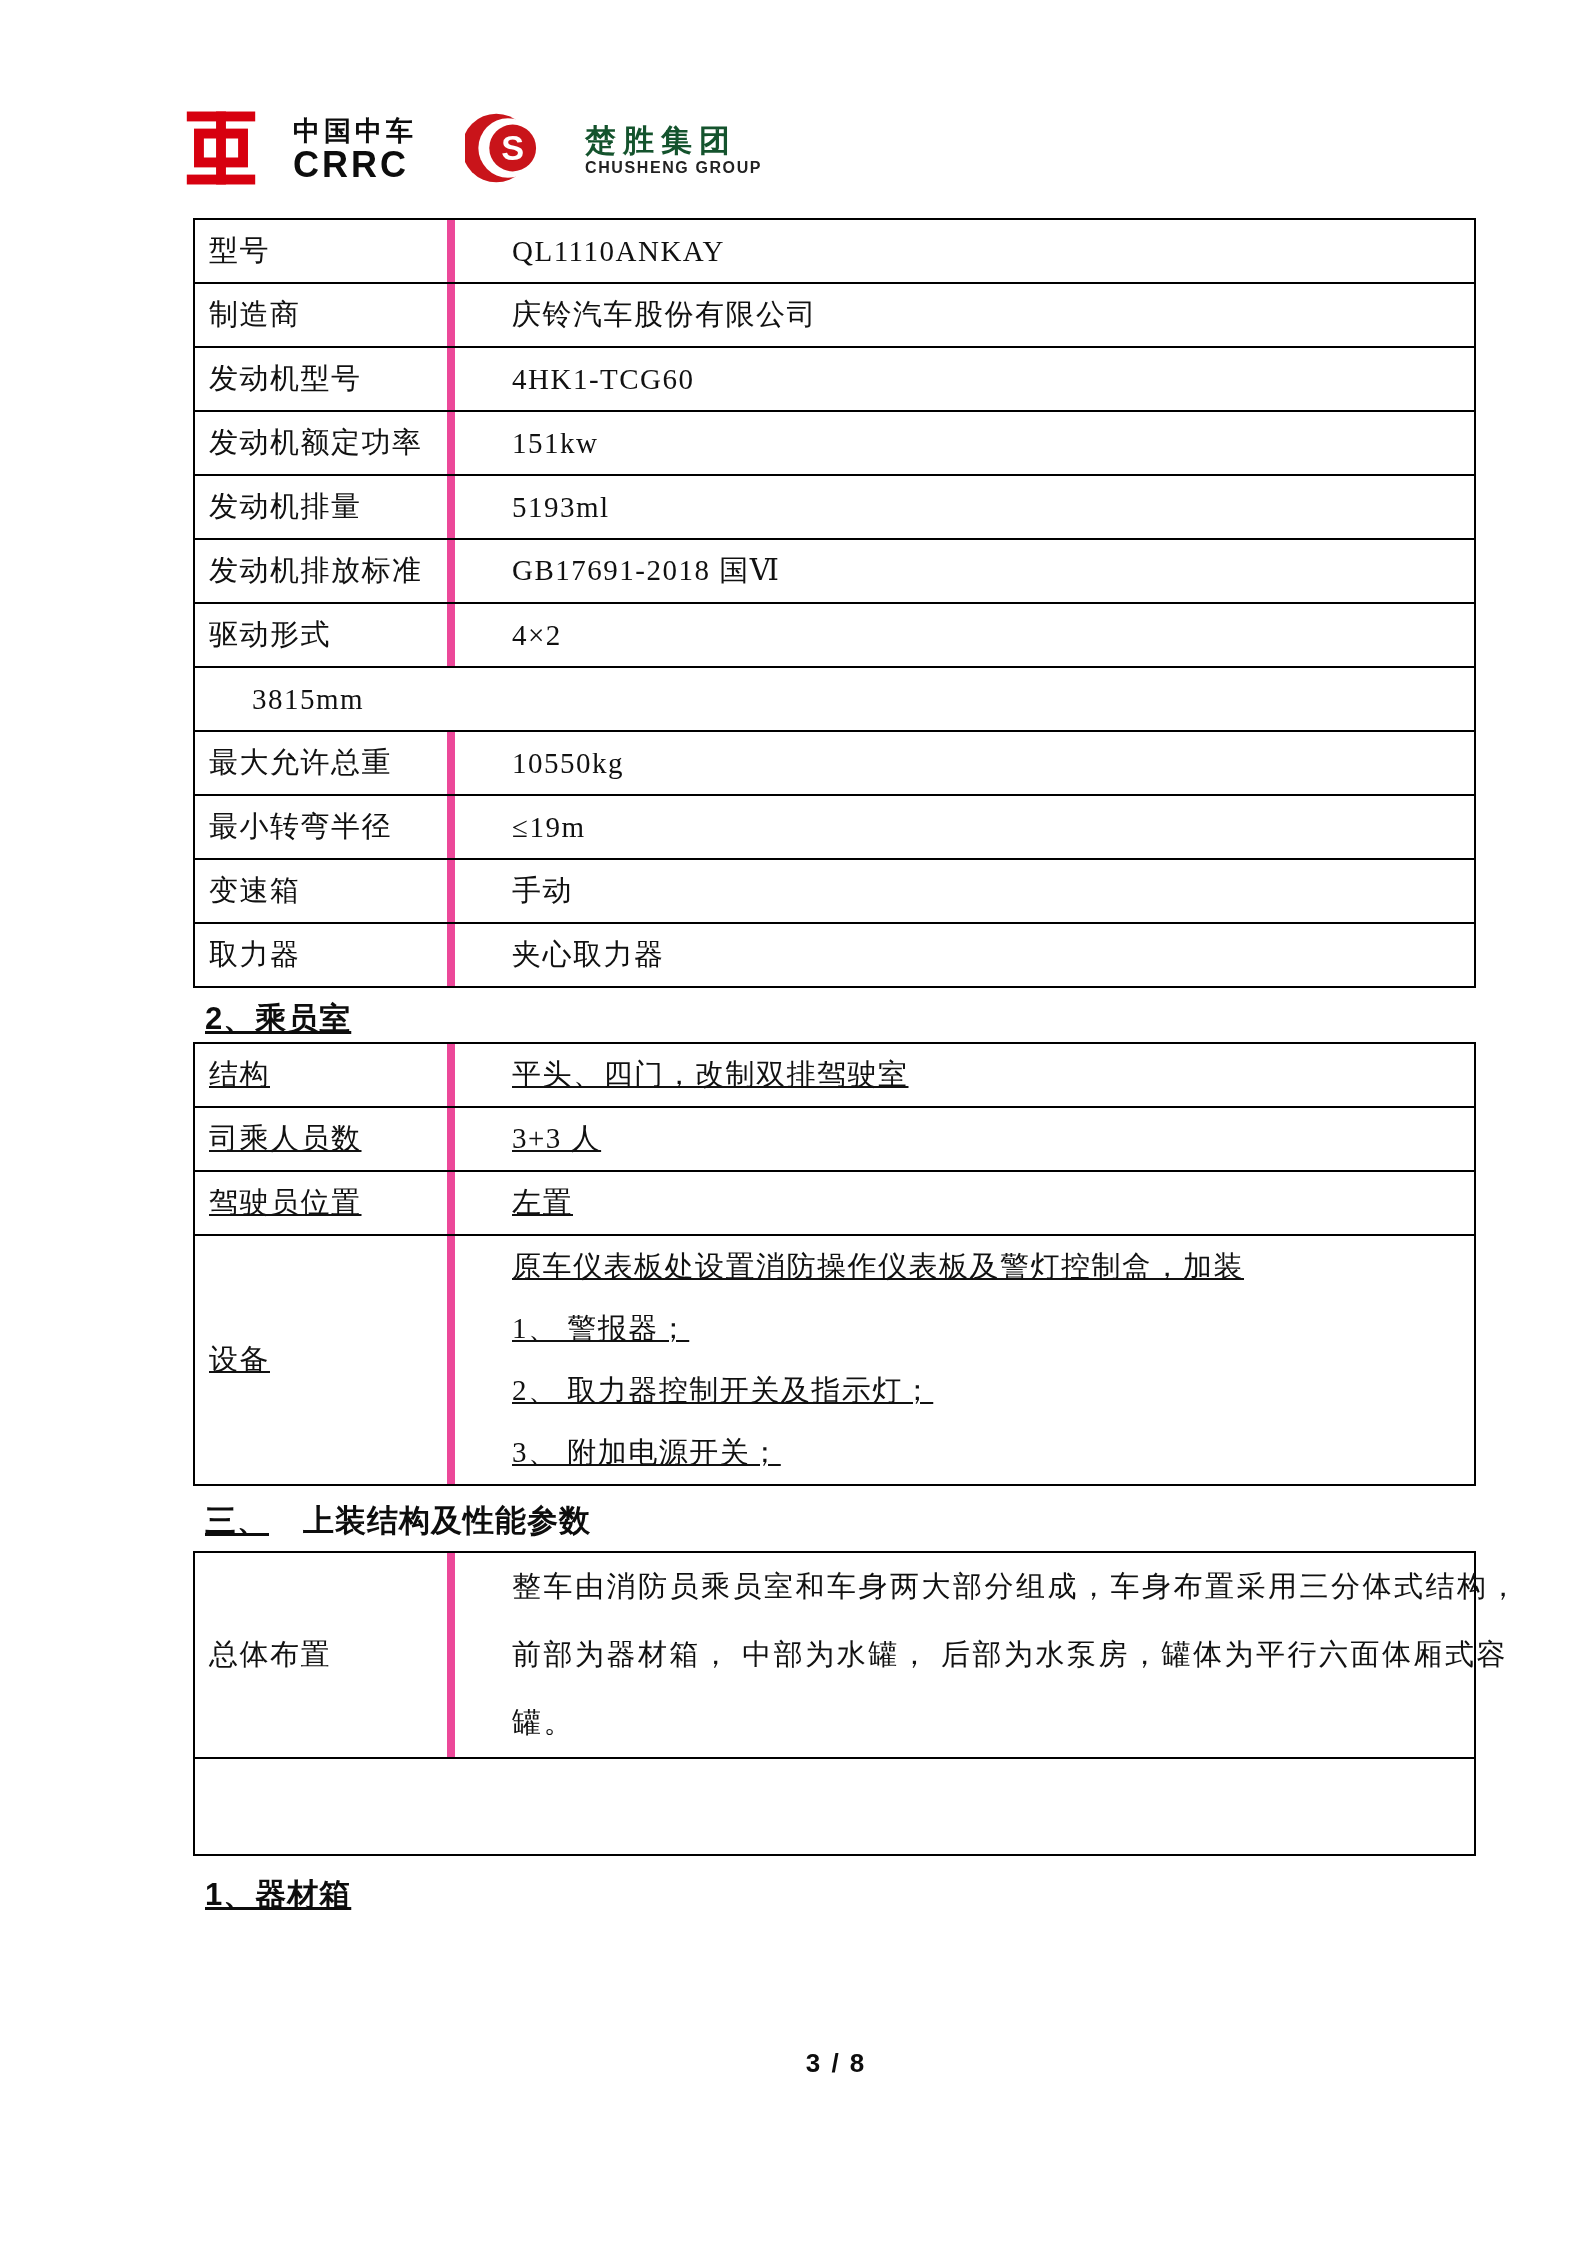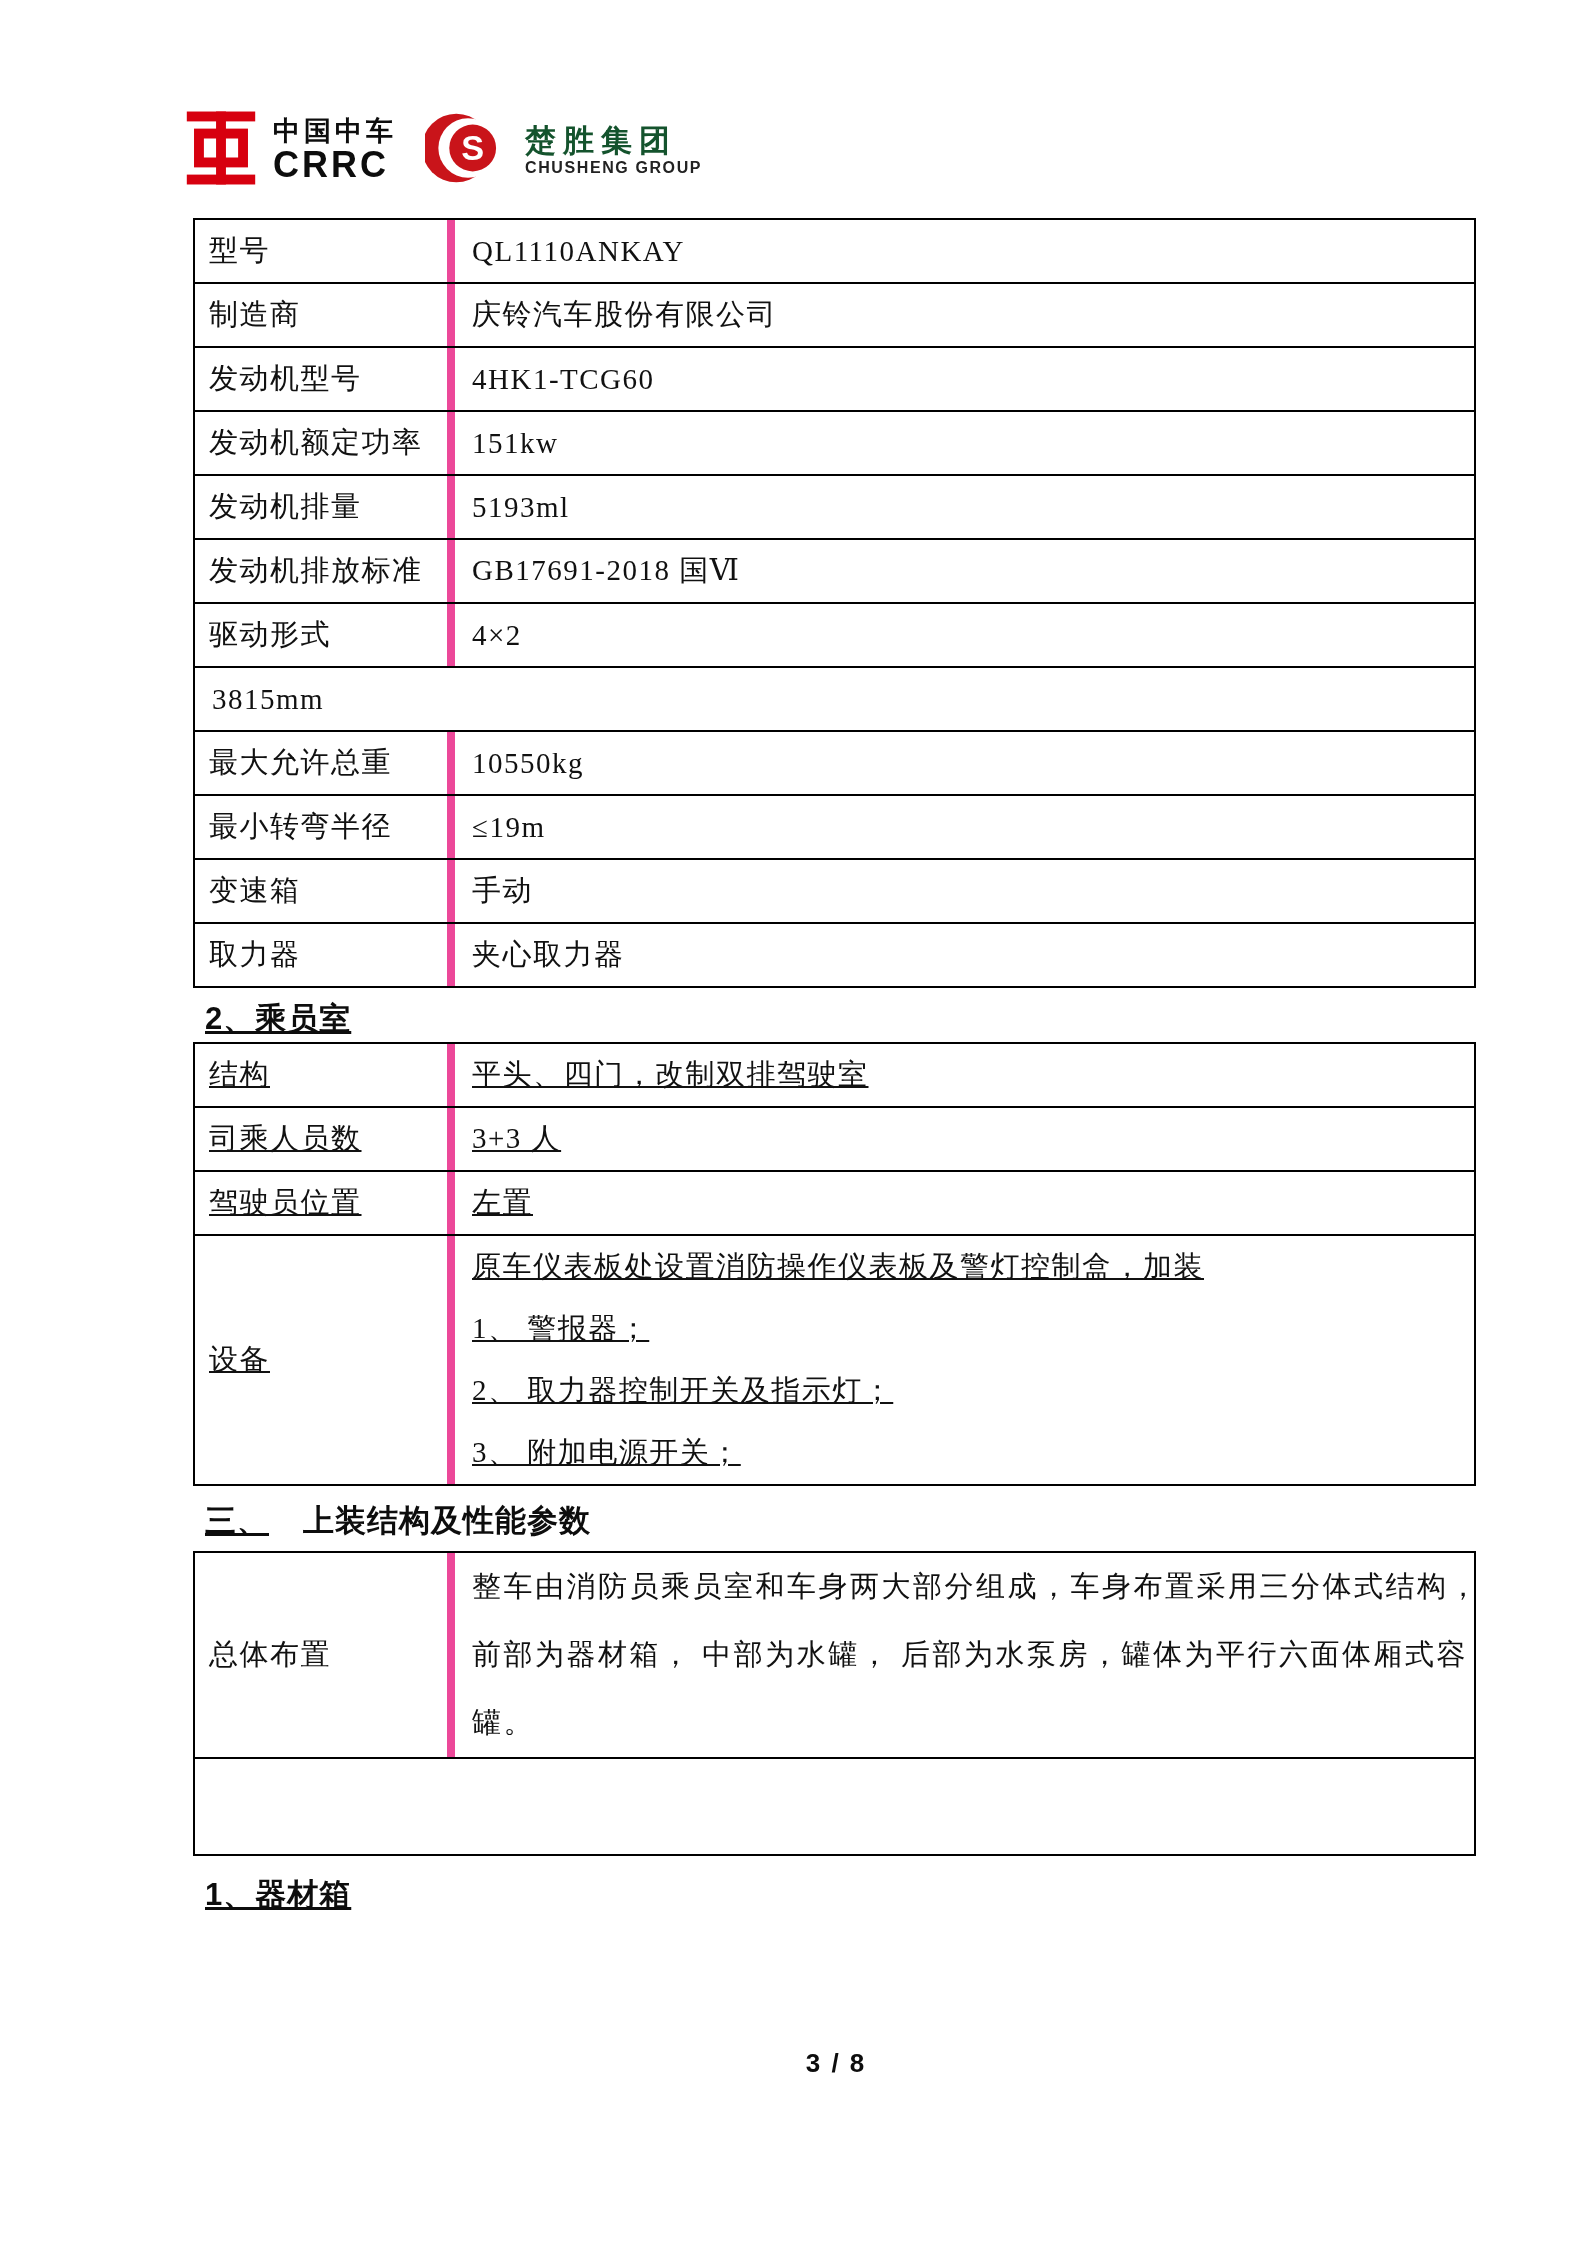--- a/index.html
+++ b/index.html
@@ -8,21 +8,21 @@
     width:1587px;height:2245px;
     background:#ffffff;
     color:#111111;
     font-family:"Liberation Serif","DejaVu Serif",serif;
     overflow:hidden;
   }
 
   
   .logo-row{
     position:absolute;top:110px;left:183px;height:80px;
-    display:flex;align-items:center;gap:14px;
+    display:flex;align-items:center;gap:34px;
   }
   .mark{display:block;}
   .logo-text{display:flex;flex-direction:column;justify-content:center;
     font-family:"Liberation Sans","DejaVu Sans",sans-serif;}
   .crrc-cn{font-size:27px;font-weight:700;letter-spacing:4px;line-height:1.1;color:#0d0d0d;}
   .crrc-en{font-size:36px;font-weight:800;letter-spacing:3px;line-height:1.0;color:#0d0d0d;}
   .cs-cn{font-size:31px;font-weight:700;letter-spacing:7px;line-height:1.15;color:#14532d;}
   .cs-en{font-size:16px;font-weight:700;letter-spacing:1.6px;line-height:1.2;color:#222;}
 
   
@@ -35,21 +35,21 @@
   .row:first-child{border-top:none;}
   .cell-label{
     border-right:8px solid #ec4899;
     display:flex;align-items:center;
     padding-left:14px;box-sizing:border-box;
     font-size:29px;letter-spacing:1.5px;
   }
   .cell-value{
     display:flex;align-items:center;
     padding-left:17px;box-sizing:border-box;
-    font-size:29px;letter-spacing:1.5px;
+    font-size:29px;letter-spacing:1.5px;margin-left:40px;
   }
   .h62 .cell-label,.h62 .cell-value{height:62px;}
   .multi .cell-value{flex-direction:column;align-items:flex-start;justify-content:center;}
   .multi p{margin:0;height:62px;display:flex;align-items:center;white-space:nowrap;}
   .wide p{height:68px;letter-spacing:2.5px;}
   .empty-row{height:95px;border-top:2px solid #000;}
 
   
   .sec-heading{
     position:absolute;left:205px;

